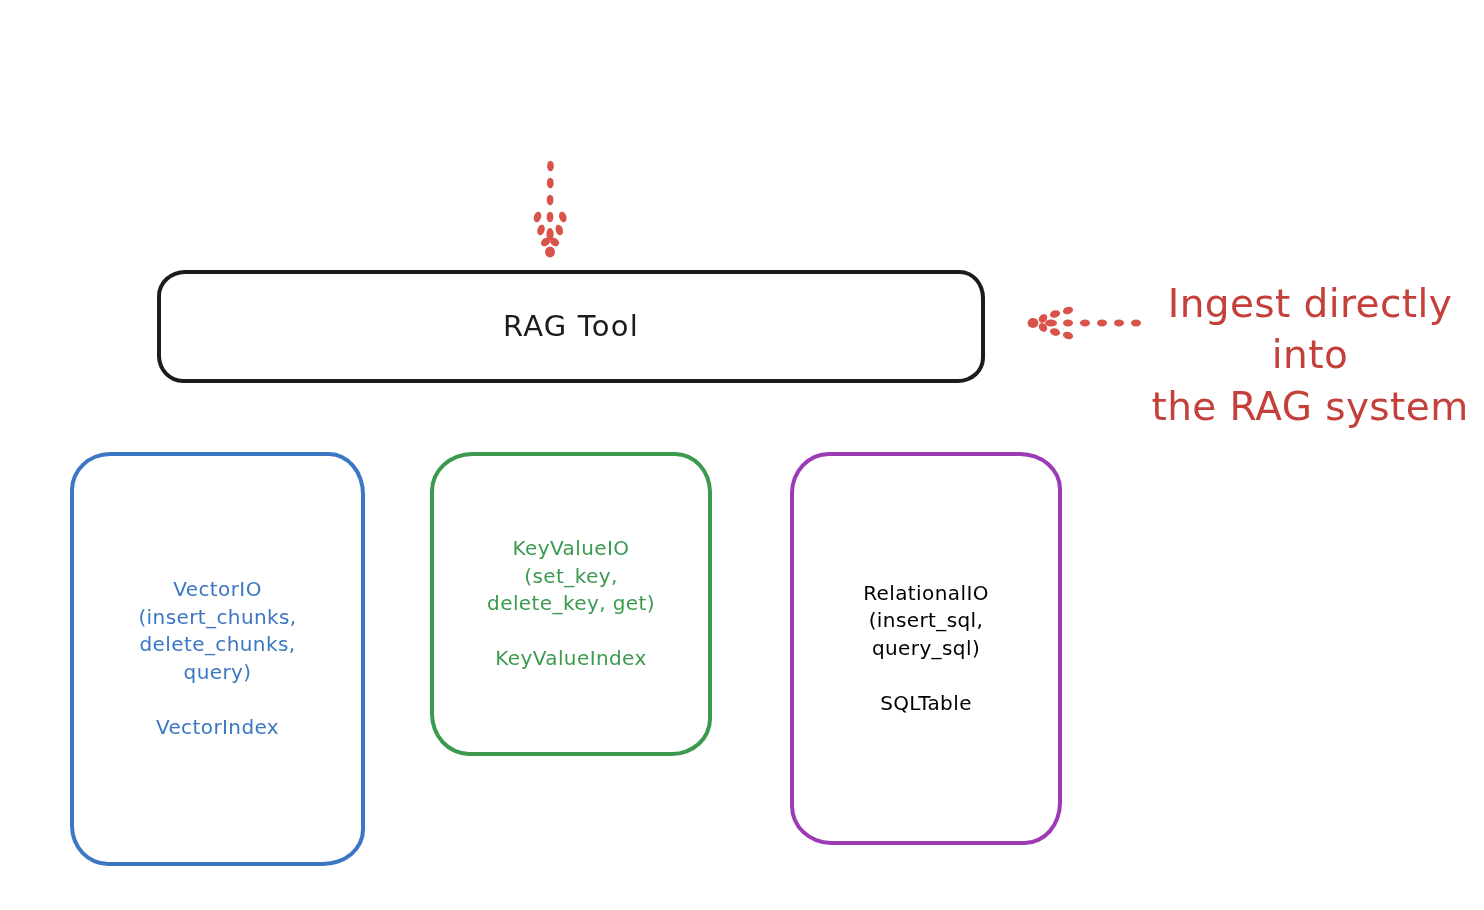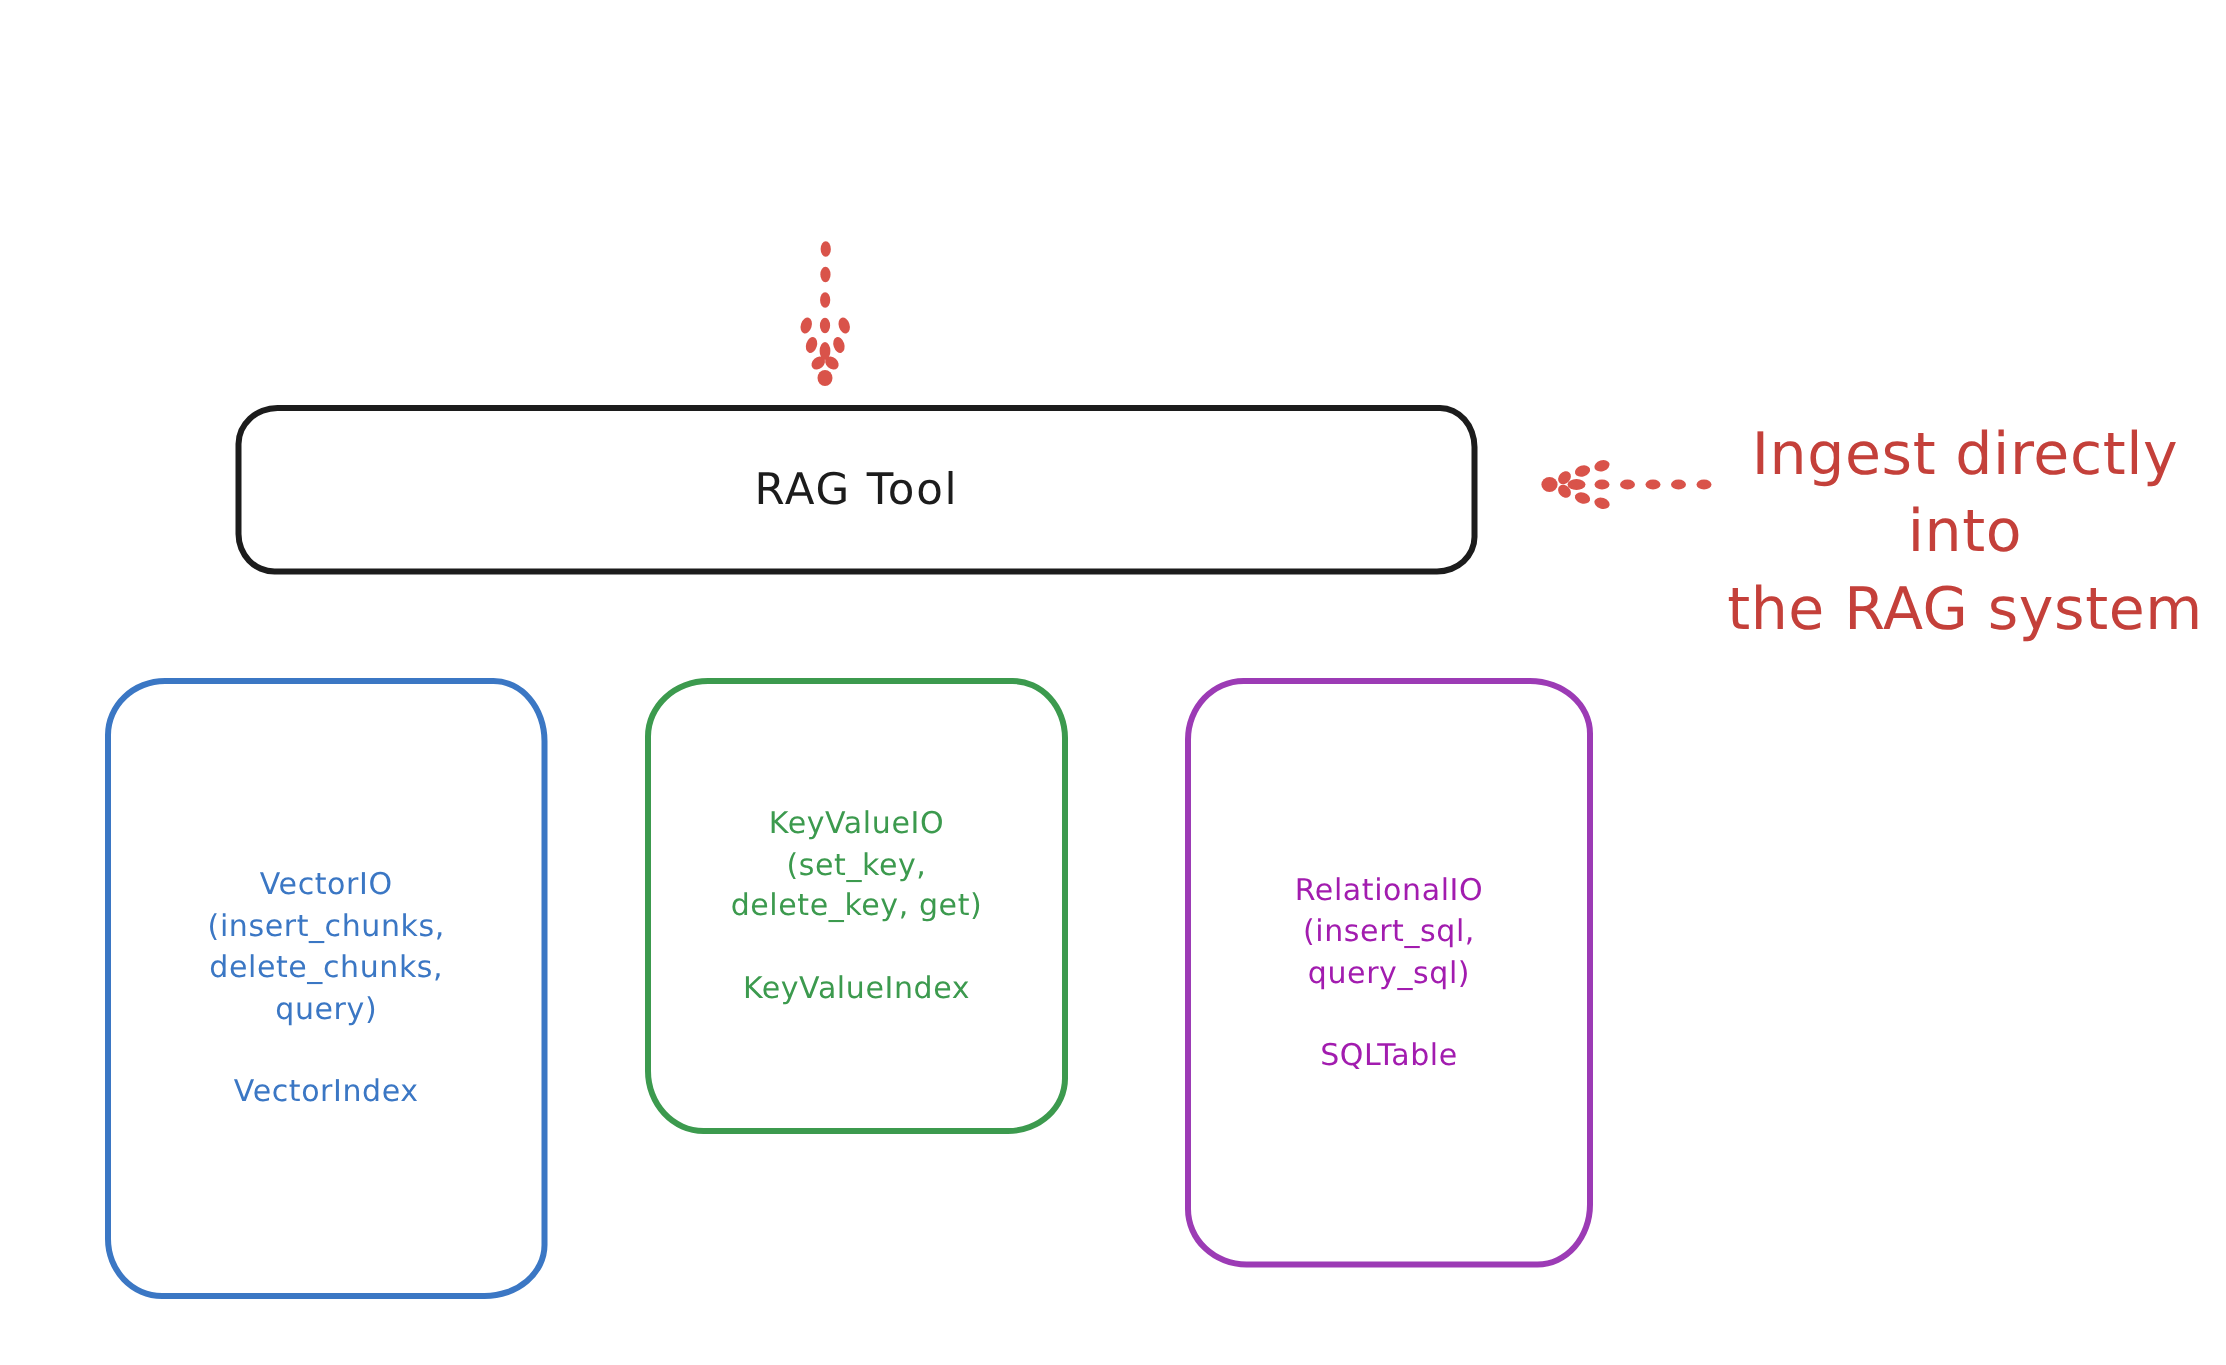--- a/index.html
+++ b/index.html
@@ -91,21 +91,21 @@
   #keyvalueio-node .node-label { color: #3c9a4e; }
 
   #relationalio-node {
     left: 790px;
     top: 452px;
     width: 272px;
     height: 393px;
     border: 4.5px solid #9c3bb5;
     border-radius: 39px 42px 37px 41px / 41px 37px 42px 39px;
   }
-  #relationalio-node .node-label { color: #a21caf; }
+  #relationalio-node .node-label { color: #000000; }
 
   .provider .node-label {
     font-size: 20px;
     font-weight: 500;
     line-height: 1.38;
     letter-spacing: 0.4px;
   }
 
   
   .arrow-svg {

